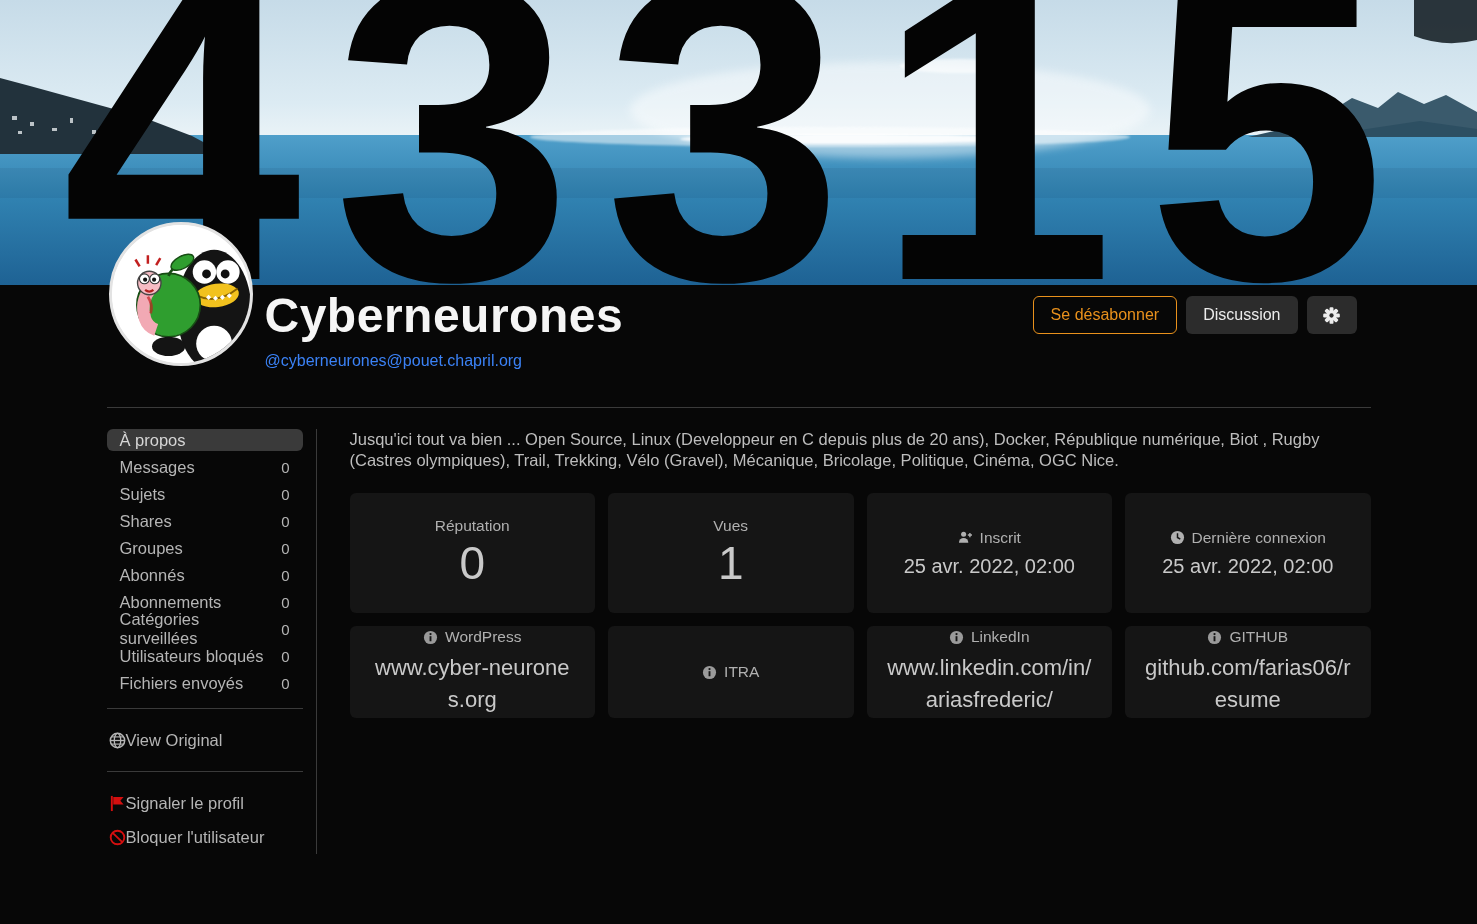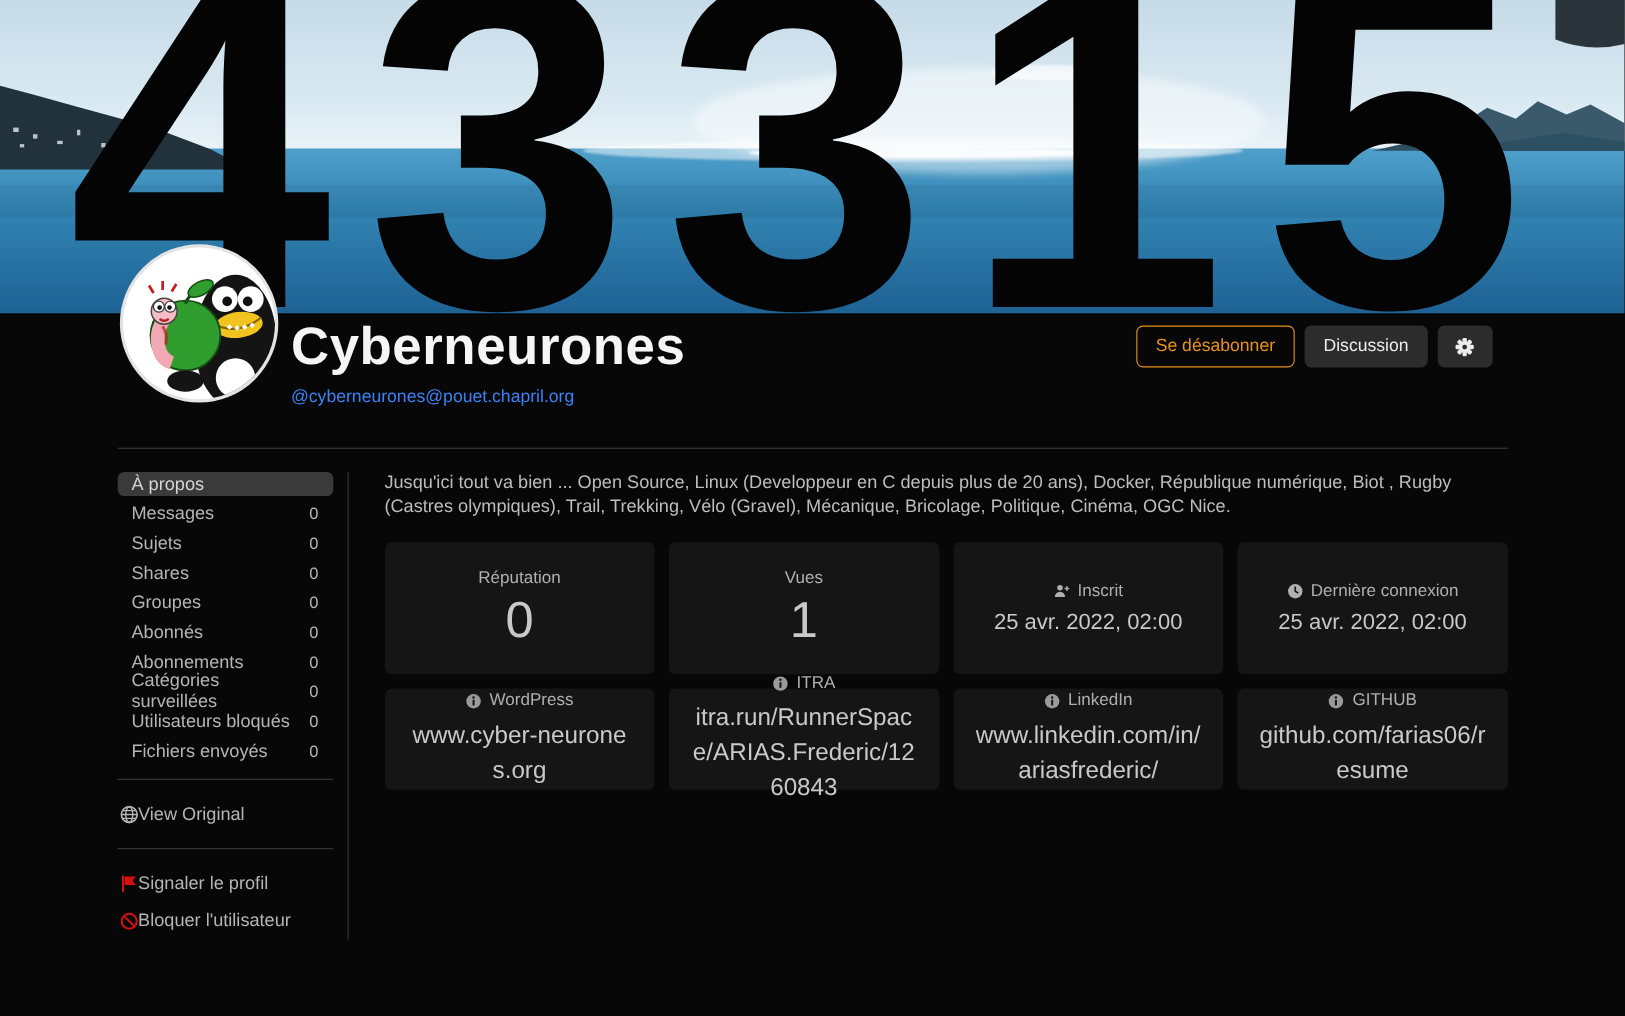--- a/index.html
+++ b/index.html
@@ -310,21 +310,20 @@
         </div>
         <div class="card link-card">
           <div class="card-label">
             <svg viewBox="0 0 16 16">
               <circle cx="8" cy="8" r="7" fill="#9a9a9a"></circle>
               <rect x="7" y="6.6" width="2" height="5.4" fill="#151515"></rect>
               <circle cx="8" cy="4.3" r="1.2" fill="#151515"></circle>
             </svg>
             <span>ITRA</span>
           </div>
-          <a class="link-value">itra.run/RunnerSpace/ARIAS.Frederic/1260843</a>
         </div>
         <div class="card link-card">
           <div class="card-label">
             <svg viewBox="0 0 16 16">
               <circle cx="8" cy="8" r="7" fill="#9a9a9a"></circle>
               <rect x="7" y="6.6" width="2" height="5.4" fill="#151515"></rect>
               <circle cx="8" cy="4.3" r="1.2" fill="#151515"></circle>
             </svg>
             <span>LinkedIn</span>
           </div>

